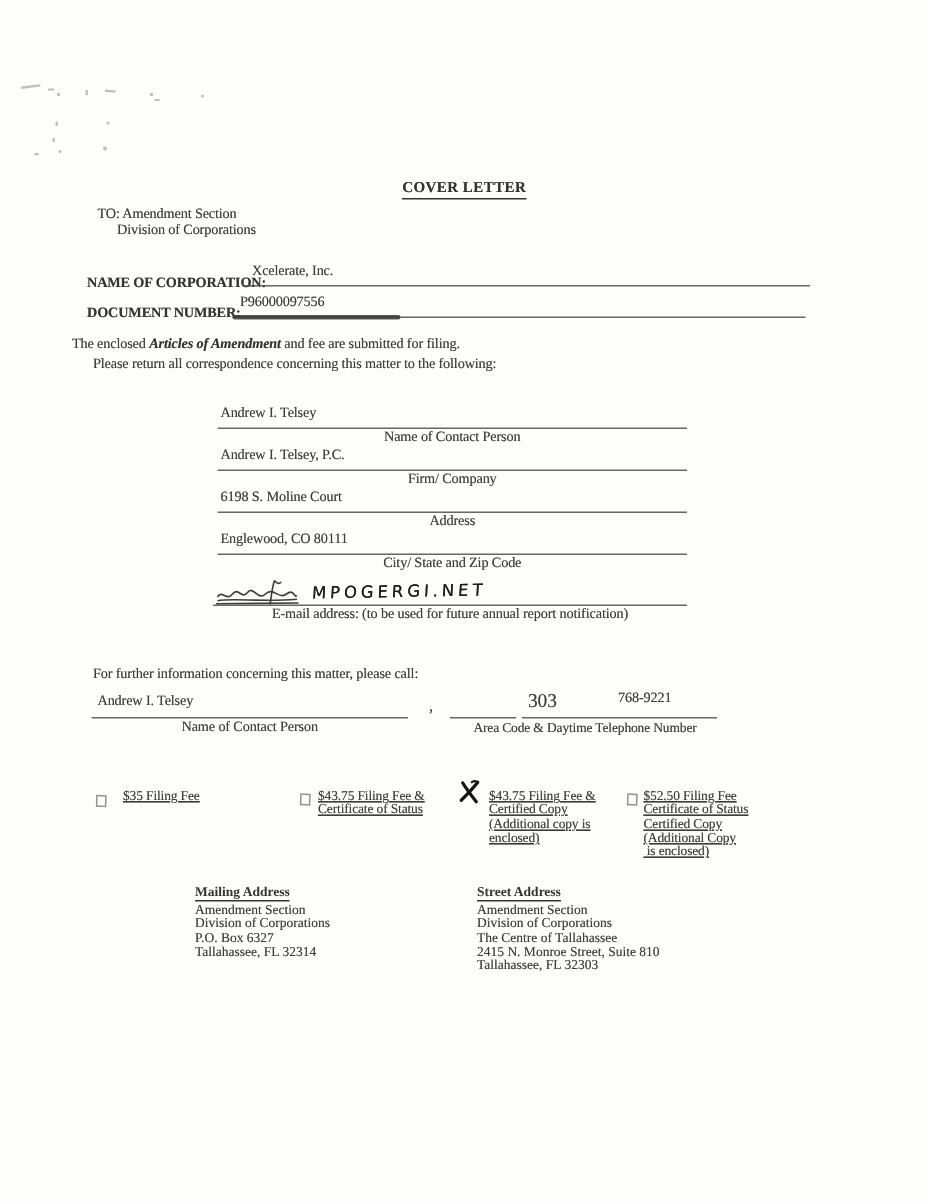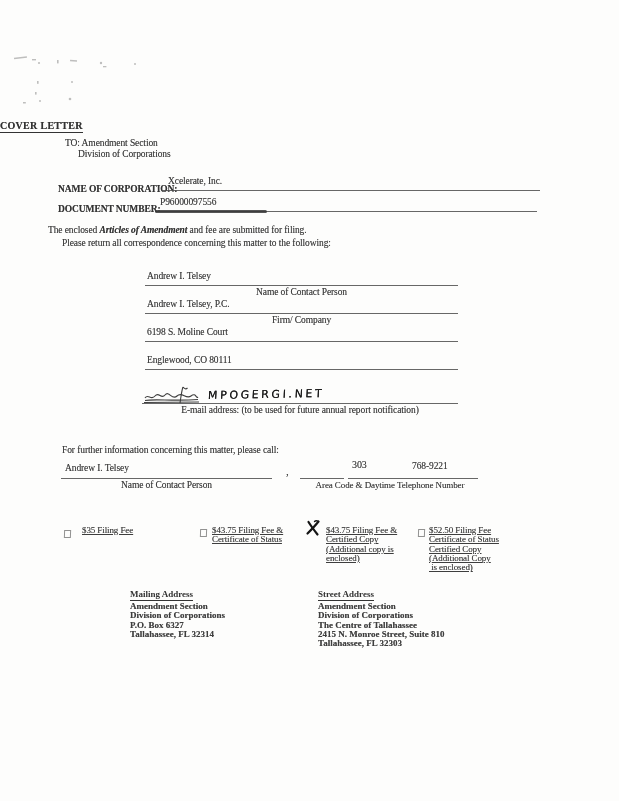--- a/index.html
+++ b/index.html
@@ -4,33 +4,33 @@
 <style>
   html,body{margin:0;padding:0;}
   body{background:#ffffff;font-family:"Liberation Serif","DejaVu Serif",serif;}
   .page{position:relative;width:619px;height:801px;background:#fdfdfc;overflow:hidden;
         color:#3e3e3e;}
   .t{position:absolute;white-space:nowrap;font-size:9.5px;letter-spacing:-.1px;
      text-shadow:0 0 .4px rgba(80,80,80,.65);}
   .b{font-weight:bold;color:#343434;}
   .cap{text-align:center;}
   .hline{position:absolute;height:1px;background:#4c4c4c;opacity:.85;}
-  .title-wrap{position:absolute;left:0;top:115px;width:619px;text-align:left;}
+  .title-wrap{position:absolute;left:0;top:115px;width:619px;text-align:center;}
   .title{display:inline-block;font-weight:bold;font-size:10px;letter-spacing:.3px;color:#333;
          border-bottom:1.2px solid #333;padding-bottom:1px;text-shadow:0 0 .4px rgba(60,60,60,.7);}
   .cb{position:absolute;width:5px;height:6px;border:1px solid #6d6d6d;opacity:.75;transform:rotate(2deg);}
   .fee-label div{font-size:9px;line-height:9.3px;white-space:pre;text-shadow:0 0 .4px rgba(80,80,80,.6);text-decoration:underline;}
   .addr{position:absolute;font-size:9px;}
   .addr .addr-h{font-weight:bold;color:#333;border-bottom:1px solid #333;display:inline-block;
                 padding-bottom:.5px;margin-bottom:1.5px;}
-  .addr .addr-lines div{line-height:9.3px;white-space:nowrap;text-shadow:0 0 .4px rgba(80,80,80,.6);font-weight:bold;}
+  .addr .addr-lines div{line-height:9.3px;white-space:nowrap;text-shadow:0 0 .4px rgba(80,80,80,.6);}
   .hand{font-family:"DejaVu Sans",sans-serif;font-size:11px;letter-spacing:2.6px;color:#1c1c1c;
         transform:rotate(-1deg) skewX(-4deg);text-shadow:0 0 .3px #222;}
   .docbar{position:absolute;background:#383838;border-radius:2px;opacity:.85;filter:blur(.3px);}
-  .tiny{font-size:10px;}
+  .tiny{font-size:13px;}
   svg{position:absolute;overflow:visible;}
 </style>
 </head>
 <body>
 
 <div class="page">
 
   <svg style="left:8px;top:48px" width="150" height="62" viewBox="0 0 150 62">
     <g fill="#8b8b8b" opacity=".55">
       <rect x="6" y="9" width="13" height="1.6" transform="rotate(-7 12 10)"></rect>
@@ -73,23 +73,25 @@
   <div class="t" style="left:147px;top:271px">Andrew I. Telsey</div>
   <div class="hline" style="left:145px;top:285px;width:313px"></div>
   <div class="t cap" style="left:145px;top:287px;width:313px">Name of Contact Person</div>
 
   <div class="t" style="left:147px;top:299px">Andrew I. Telsey, P.C.</div>
   <div class="hline" style="left:145px;top:313px;width:313px"></div>
   <div class="t cap" style="left:145px;top:315px;width:313px">Firm/ Company</div>
 
   <div class="t" style="left:147px;top:327px">6198 S. Moline Court</div>
   <div class="hline" style="left:145px;top:341px;width:313px"></div>
+  <div class="t cap" style="left:145px;top:343px;width:313px">Address</div>
 
   <div class="t" style="left:147px;top:355px">Englewood, CO 80111</div>
   <div class="hline" style="left:145px;top:369px;width:313px"></div>
+  <div class="t cap" style="left:145px;top:371px;width:313px">City/ State and Zip Code</div>
 
   <svg style="left:143px;top:388px" width="58" height="18" viewBox="0 0 58 18">
     <g stroke="#2a2a2a" fill="none" stroke-width="1.1" opacity=".9">
       <path d="M2,10 C5,5 8,13 12,8 S18,12 22,7 S29,13 34,8 S43,12 48,8 S53,11 55,9"></path>
       <path d="M2,12.5 C12,10.5 30,13.5 55,11.5"></path>
       <path d="M1,14.5 L56,14"></path>
       <path d="M37,15 C38,9 38.5,3 40,-1 M40,-1 C41.5,1 43,1.5 44.5,0"></path>
     </g>
   </svg>
   <div class="t hand" style="left:208px;top:388px">MPOGERGI.NET</div>

